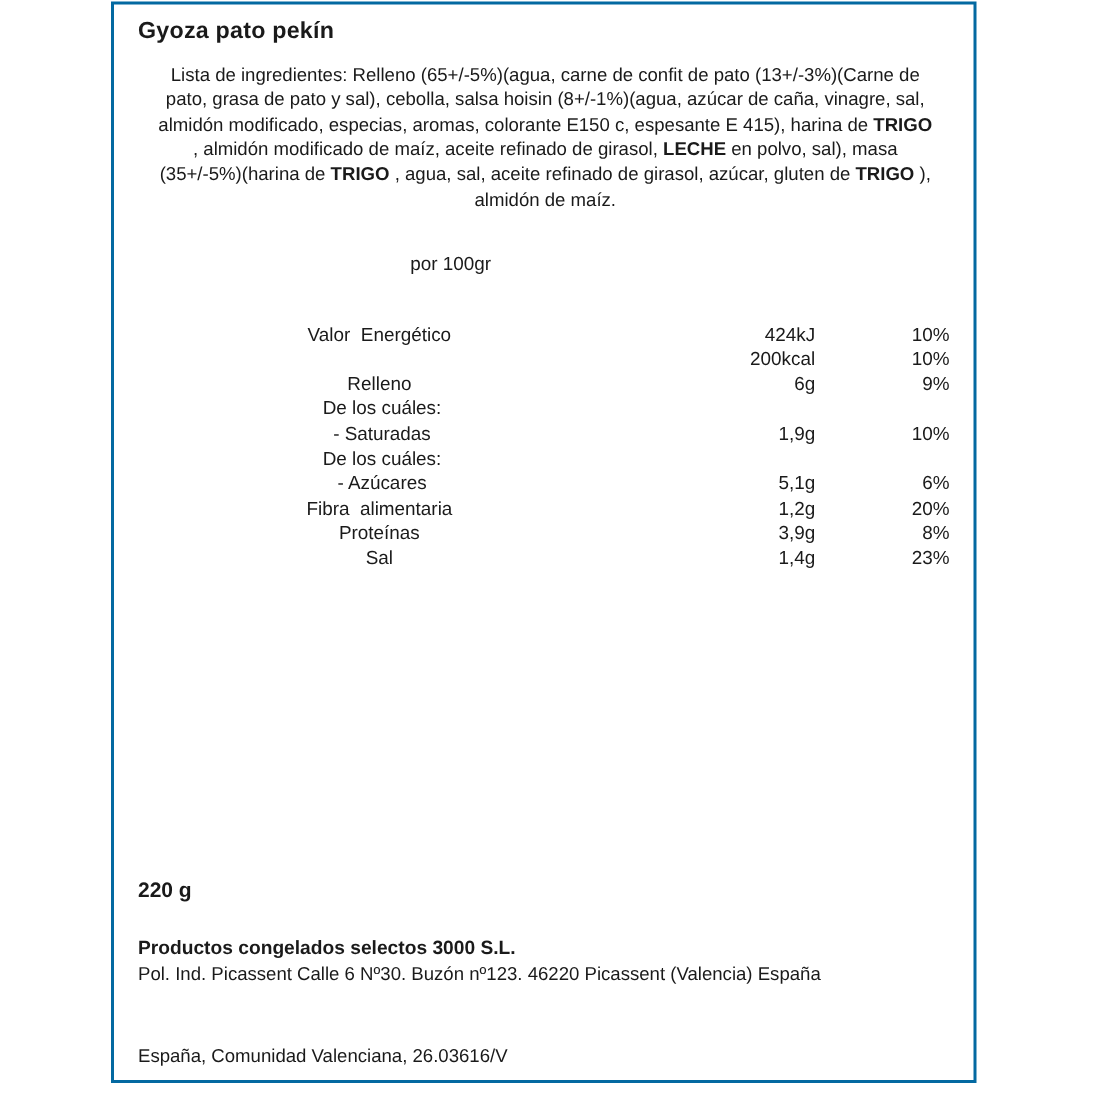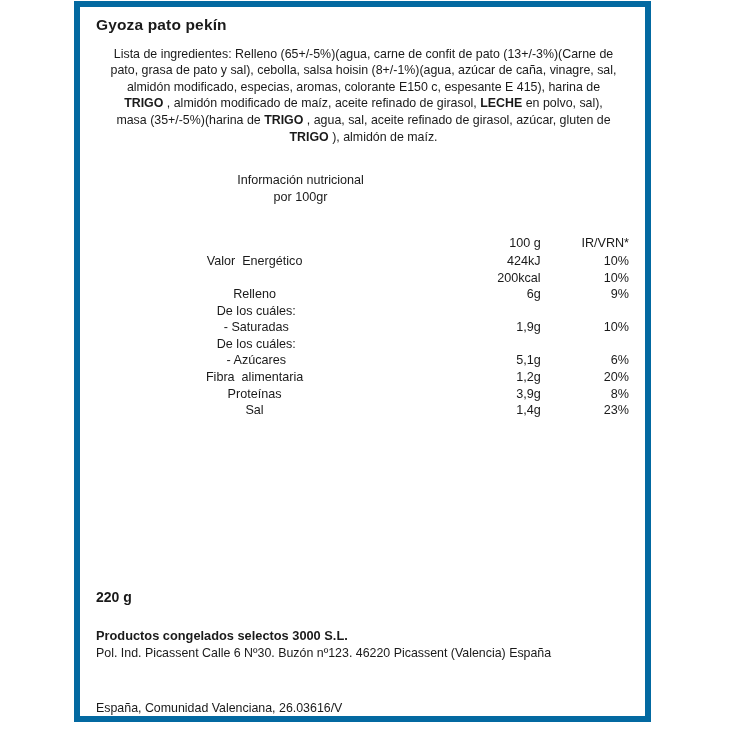--- a/index.html
+++ b/index.html
@@ -14,21 +14,21 @@
     color: #1a1a1a;
     overflow: hidden;
   }
 
   #label-card {
     position: absolute;
     left: 74px;
     top: 1px;
     width: 577px;
     height: 721px;
-    border: 6px solid #0369a1;
+    border: 2px solid #0369a1;
     background: #ffffff;
     box-sizing: border-box;
   }
 
   .inner {
     position: relative;
     width: 100%;
     height: 100%;
     box-sizing: border-box;
     padding: 9px 12px 0 16px;
@@ -135,31 +135,25 @@
 <body>
 
 <div id="label-card">
   <div class="inner">
 
     <h1 id="product-title">Gyoza pato pekín</h1>
 
     <p id="ingredients-block"><span>Lista de ingredientes: Relleno (65+/-5%)(agua, carne de confit de pato (13+/-3%)(Carne de pato, grasa de pato y sal), cebolla, salsa hoisin (8+/-1%)(agua, azúcar de caña, vinagre, sal, almidón modificado, especias, aromas, colorante E150 c, espesante E 415), harina de </span><span class="allerg">TRIGO</span><span> , almidón modificado de maíz, aceite refinado de girasol, </span><span class="allerg">LECHE</span><span> en polvo, sal), masa (35+/-5%)(harina de </span><span class="allerg">TRIGO</span><span> , agua, sal, aceite refinado de girasol, azúcar, gluten de </span><span class="allerg">TRIGO</span><span> ), almidón de maíz.</span></p>
 
     <div id="nutrition-heading">
-      <div>Información nutricional</div>
       <div>por 100gr</div>
     </div>
 
     <table id="nutrition-table">
       <tbody id="nutrition-body">
-          <tr class="hdr">
-            <td class="c-label"></td>
-            <td class="c-amount">100 g</td>
-            <td class="c-pct">IR/VRN*</td>
-          </tr>
           <tr>
             <td class="c-label">Valor  Energético</td>
             <td class="c-amount">424kJ</td>
             <td class="c-pct">10%</td>
           </tr>
           <tr>
             <td class="c-label"></td>
             <td class="c-amount">200kcal</td>
             <td class="c-pct">10%</td>
           </tr>

